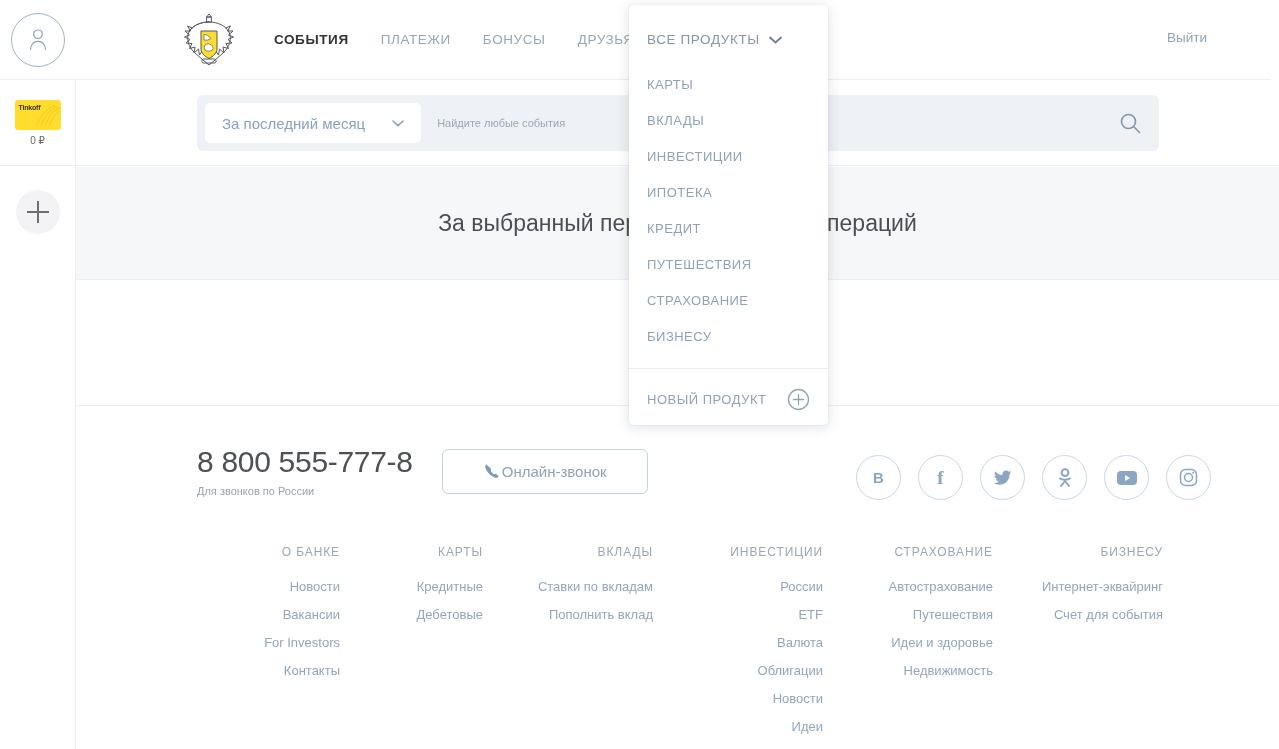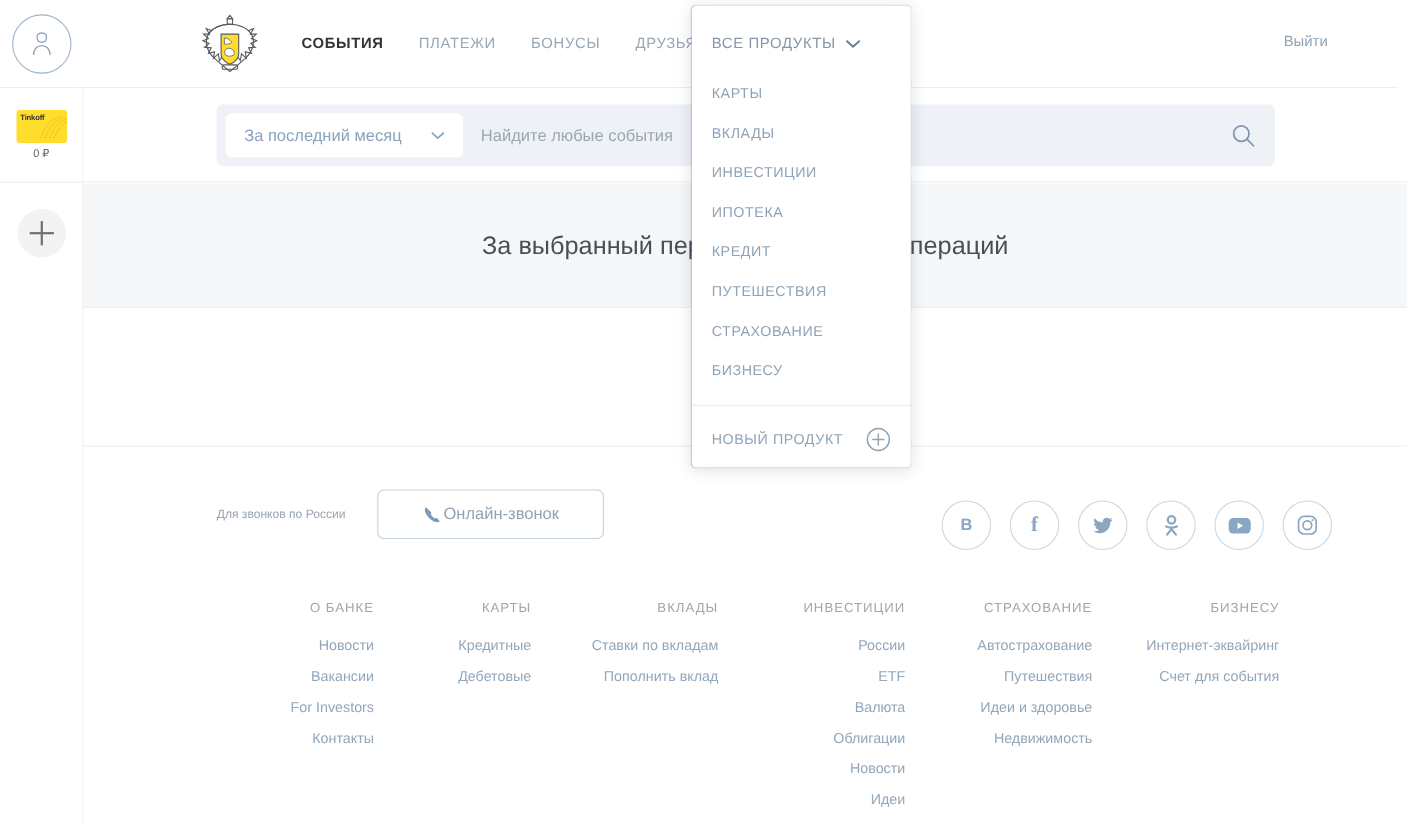--- a/index.html
+++ b/index.html
@@ -96,21 +96,21 @@
     position: absolute; left: 121px; top: 14px; width: 962px; height: 56px;
     background: #eef1f5; border-radius: 6px; display: flex; align-items: center;
   }
   .period-pill {
     margin-left: 8px; height: 40px; background: #fff; border-radius: 5px;
     display: flex; align-items: center; gap: 27px; padding: 0 17px;
     font-size: 15px; color: #8aa2bb; cursor: pointer; white-space: nowrap;
   }
   .search-input {
     flex: 1; border: 0; background: transparent; outline: none;
-    font-size: 15px; color: #8c9aa8; padding-left: 16px;
+    font-size: 11px; color: #8c9aa8; padding-left: 16px;
     font-family: "Liberation Sans", sans-serif;
   }
   .search-input::placeholder { color: #9aa7b4; }
   .search-icon-btn {
     width: 58px; height: 56px; display: flex; align-items: center;
     justify-content: center; cursor: pointer;
   }
 
   
   .banner {
@@ -315,20 +315,21 @@
         <circle cx="11.5" cy="11.5" r="10" fill="none" stroke="#8fa3b6" stroke-width="1.3"></circle>
         <path d="M11.5 6.5 L11.5 16.5 M6.5 11.5 L16.5 11.5" stroke="#8fa3b6" stroke-width="1.3" stroke-linecap="round"></path>
       </svg>
     </div>
   </div>
 
   <div class="footer">
 
     <div class="footer-top">
       <div class="phone-block">
+        <div class="phone">8 800 555-777-8</div>
         <div class="phone-sub">Для звонков по России</div>
       </div>
       <div class="call-btn">
         <svg width="18" height="18" viewBox="0 0 18 18">
           <path d="M3.2 2.2 C2 3.4 2 5 2.6 6.6 C4 10.3 7.7 14 11.4 15.4 C13 16 14.6 16 15.8 14.8 L13.6 12.3 C12.9 11.6 12 11.8 11.3 12.3 C10 11.6 8.4 10 7.7 8.7 C8.2 8 8.4 7.1 7.7 6.4 Z" fill="#7e9cba"></path>
         </svg>
         <span>Онлайн-звонок</span>
       </div>
     </div>
 

